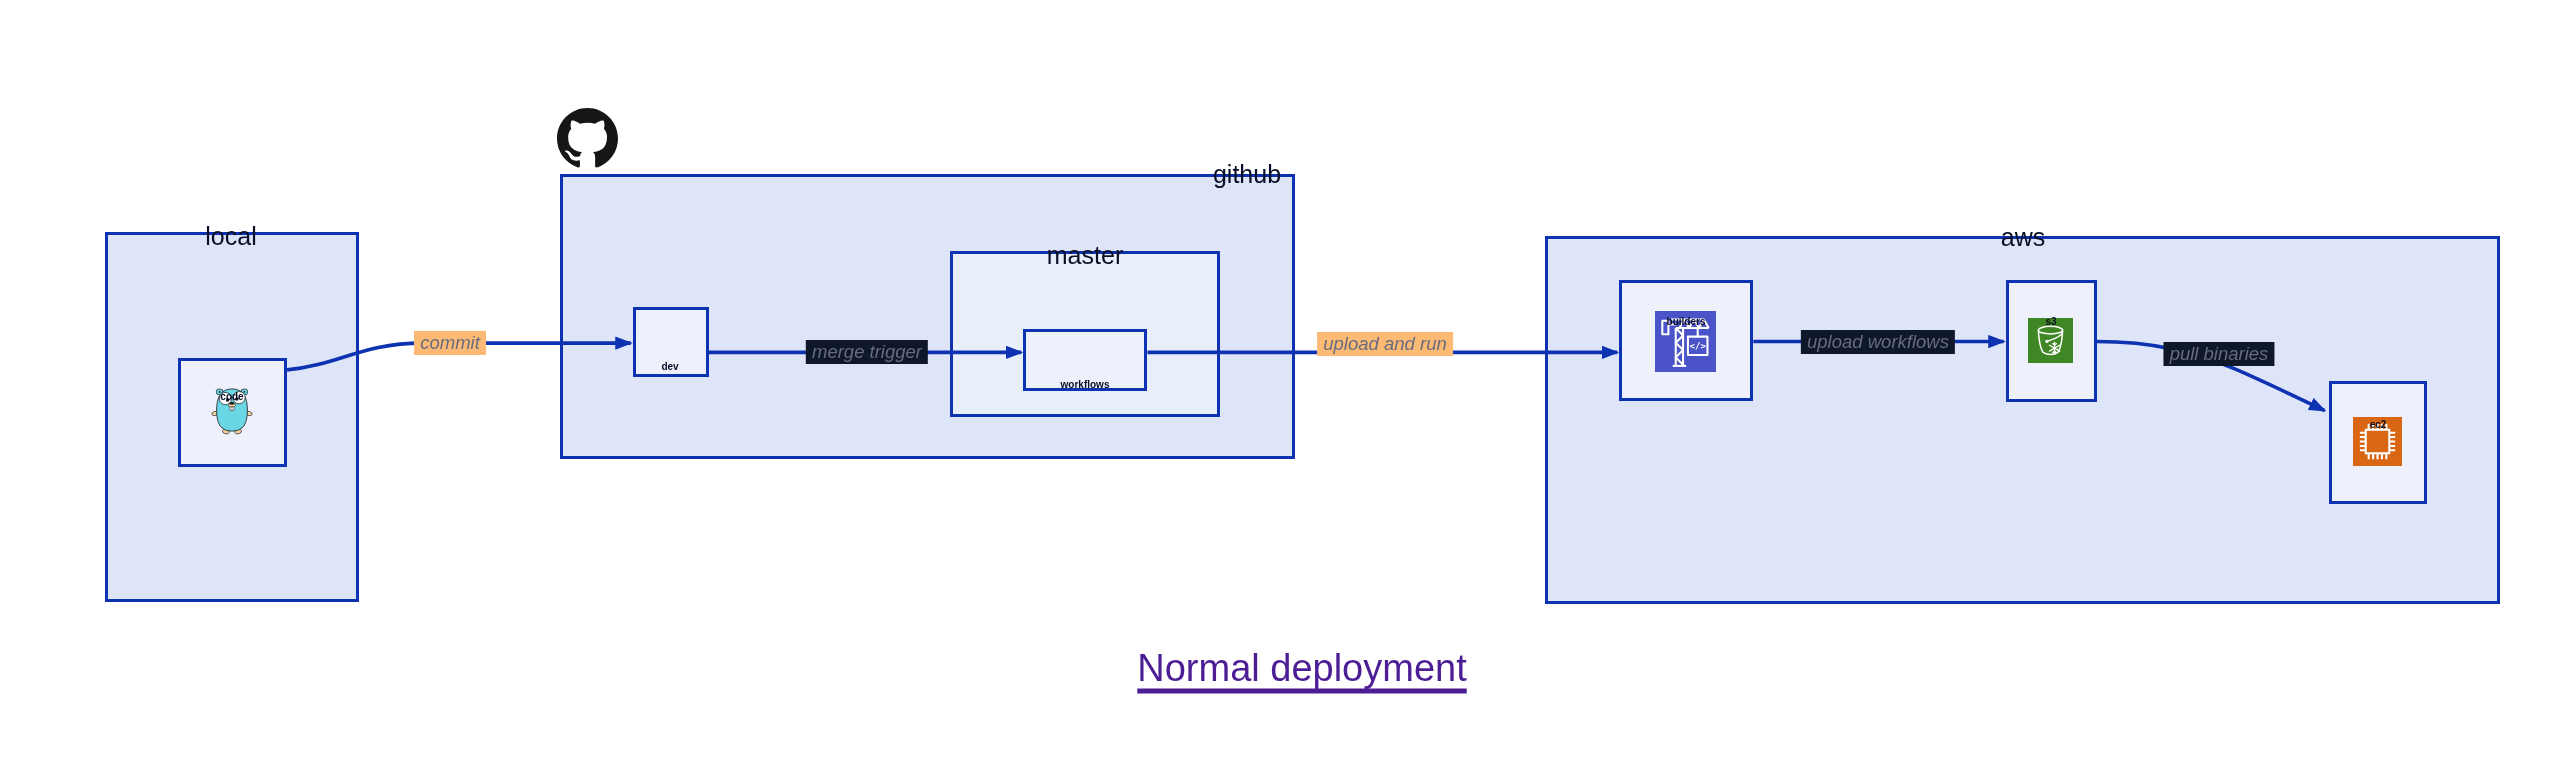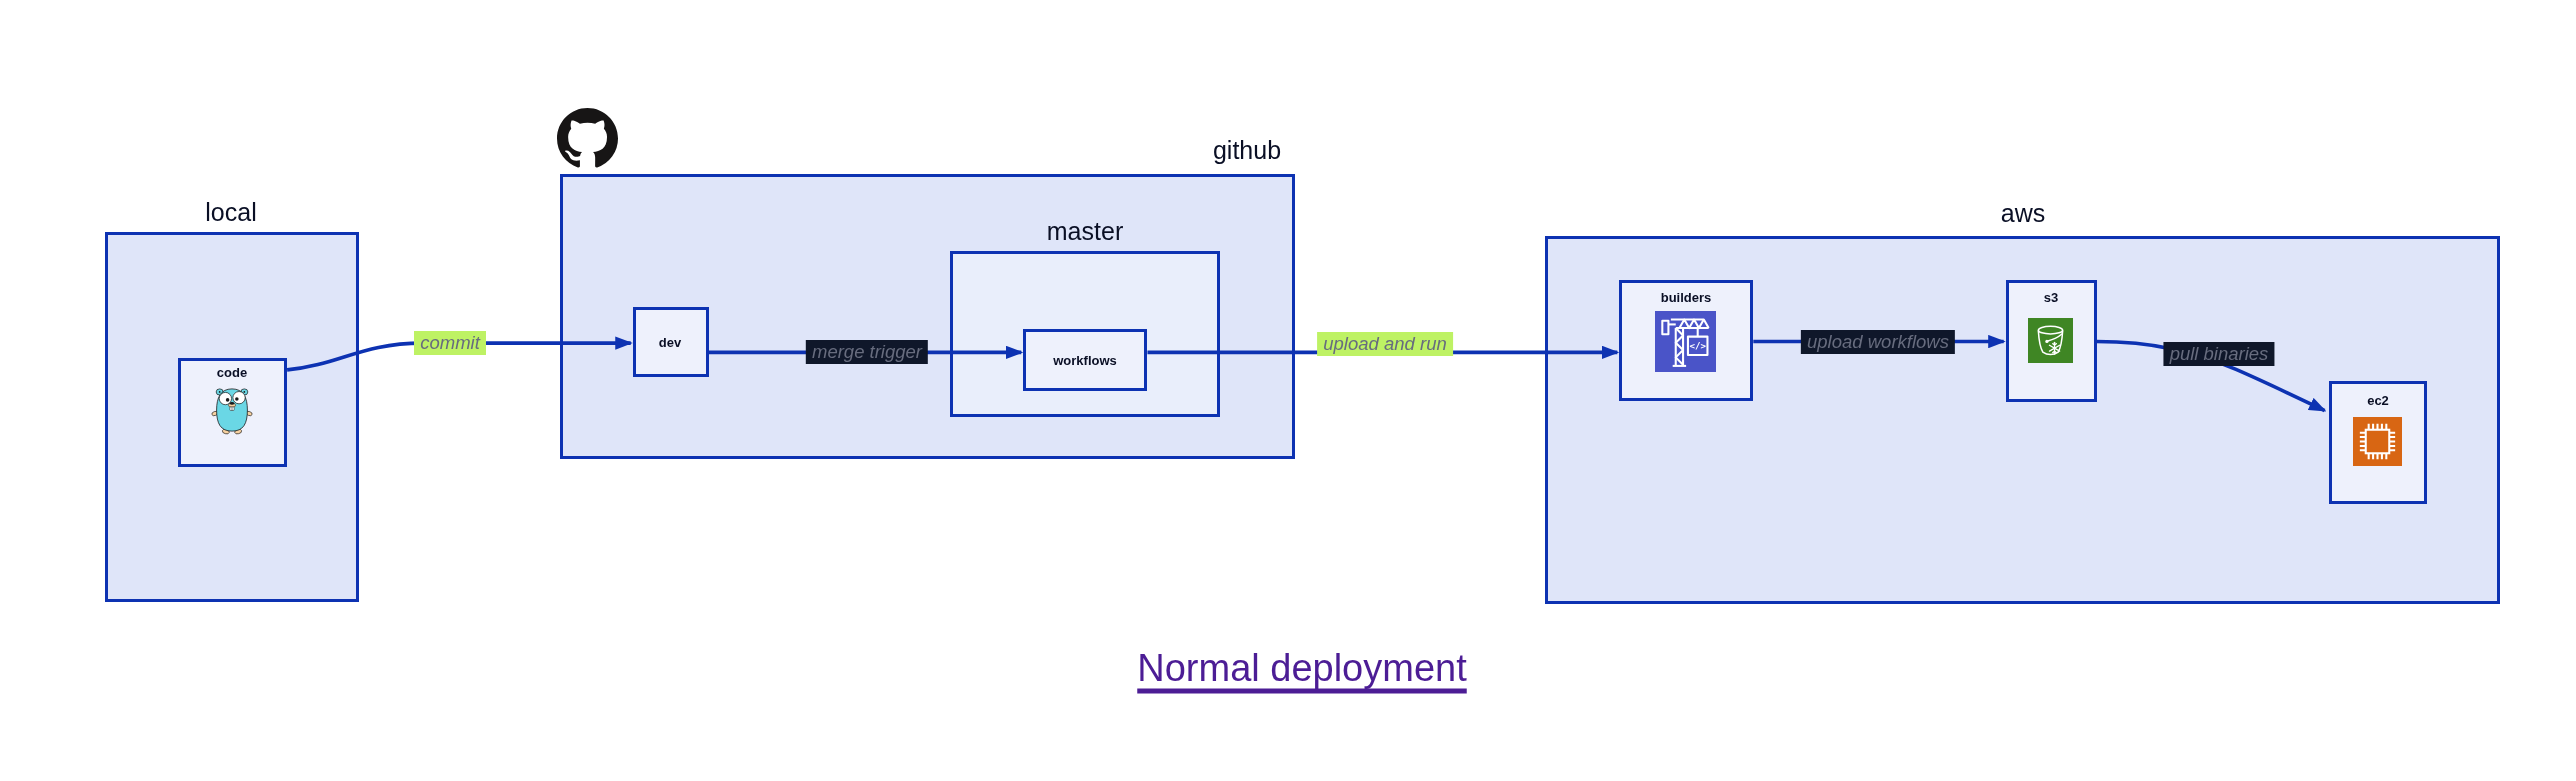--- a/index.html
+++ b/index.html
@@ -17,38 +17,38 @@
   
   .node{position:absolute;background:#eef1fc;border:3.1px solid #0d32b2;box-sizing:border-box;z-index:3;}
   #n-code     {left:178px; top:358px;width:109px;height:109px;}
   #n-dev      {left:633px;top:307px;width:76px;height:70px;}
   #n-workflows{left:1023px;top:329px;width:124px;height:62px;}
   #n-builders {left:1619px;top:280px;width:134px;height:121px;}
   #n-s3       {left:2006px;top:280px;width:91px;height:122px;}
   #n-ec2      {left:2329px;top:381px;width:98px;height:123px;}
 
   
-  .lbl{position:absolute;transform:translate(-50%,-50%);white-space:nowrap;z-index:6;}
+  .lbl{position:absolute;transform:translate(-50%,-50%);white-space:nowrap;z-index:6;margin-top:24px;}
   .container-lbl{font-size:25px;font-weight:500;color:#0a0f25;}
-  .node-lbl{font-size:13px;font-weight:700;color:#0a0f25;}
+  .node-lbl{font-size:10px;font-weight:700;color:#0a0f25;}
   #l-local  {left:231px; top:212px;}
   #l-github {left:1247px;top:150px;}
   #l-master {left:1085px;top:231px;}
   #l-aws    {left:2023px;top:213px;}
   #l-code     {left:232px; top:372px;}
   #l-dev      {left:670px;top:342px;}
   #l-workflows{left:1085px;top:360px;text-align:right;}
   #l-builders {left:1686px;top:297px;}
   #l-s3       {left:2051px;top:297px;}
   #l-ec2      {left:2378px;top:400px;}
 
   
   .edge-lbl{position:absolute;transform:translate(-50%,-50%);white-space:nowrap;z-index:7;
             font-size:18.5px;font-style:italic;color:#676c7e;padding:1px 6.2px;}
-  .on-white{background:#bef264;}
+  .on-white{background:#fdba74;}
   .on-fill {background:#0f172a;}
   #el-commit   {left:450px; top:343px;}
   #el-merge    {left:867px;top:352px;}
   #el-uploadrun{left:1385px;top:344px;}
   #el-uploadbin{left:1878px;top:342px;}
   #el-pullbin  {left:2219px;top:354px;}
 
   
   .icon{position:absolute;z-index:4;}
   #i-octocat  {left:557px;top:108px;width:61px;height:61px;}

